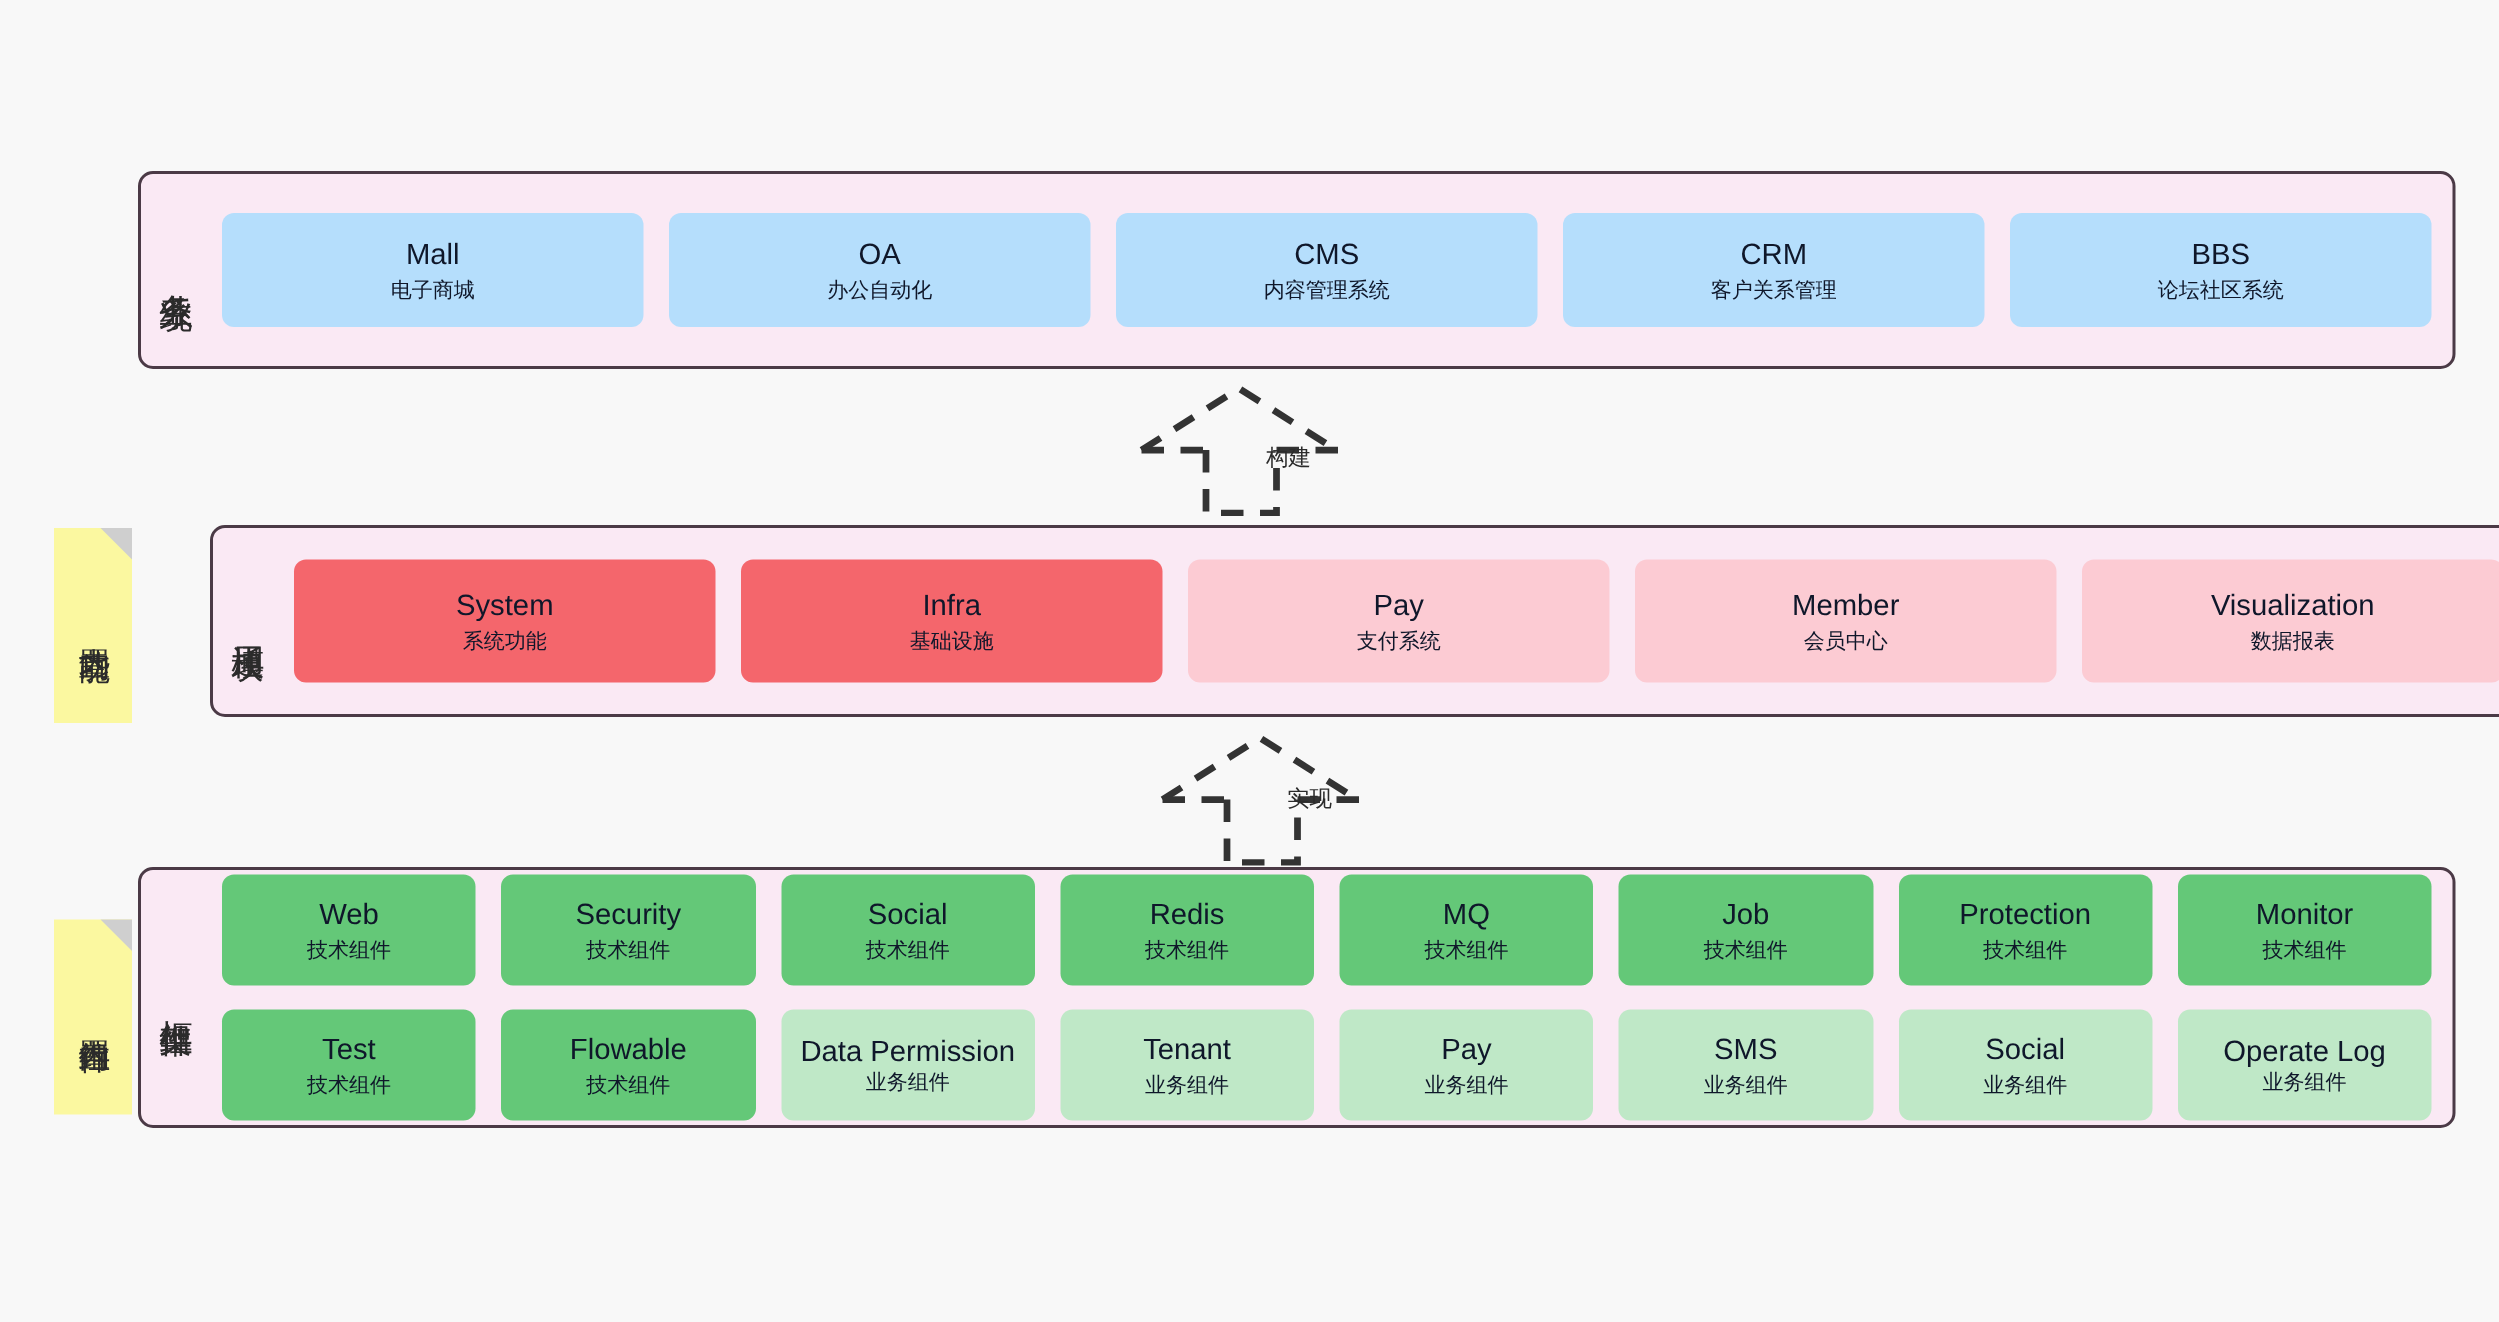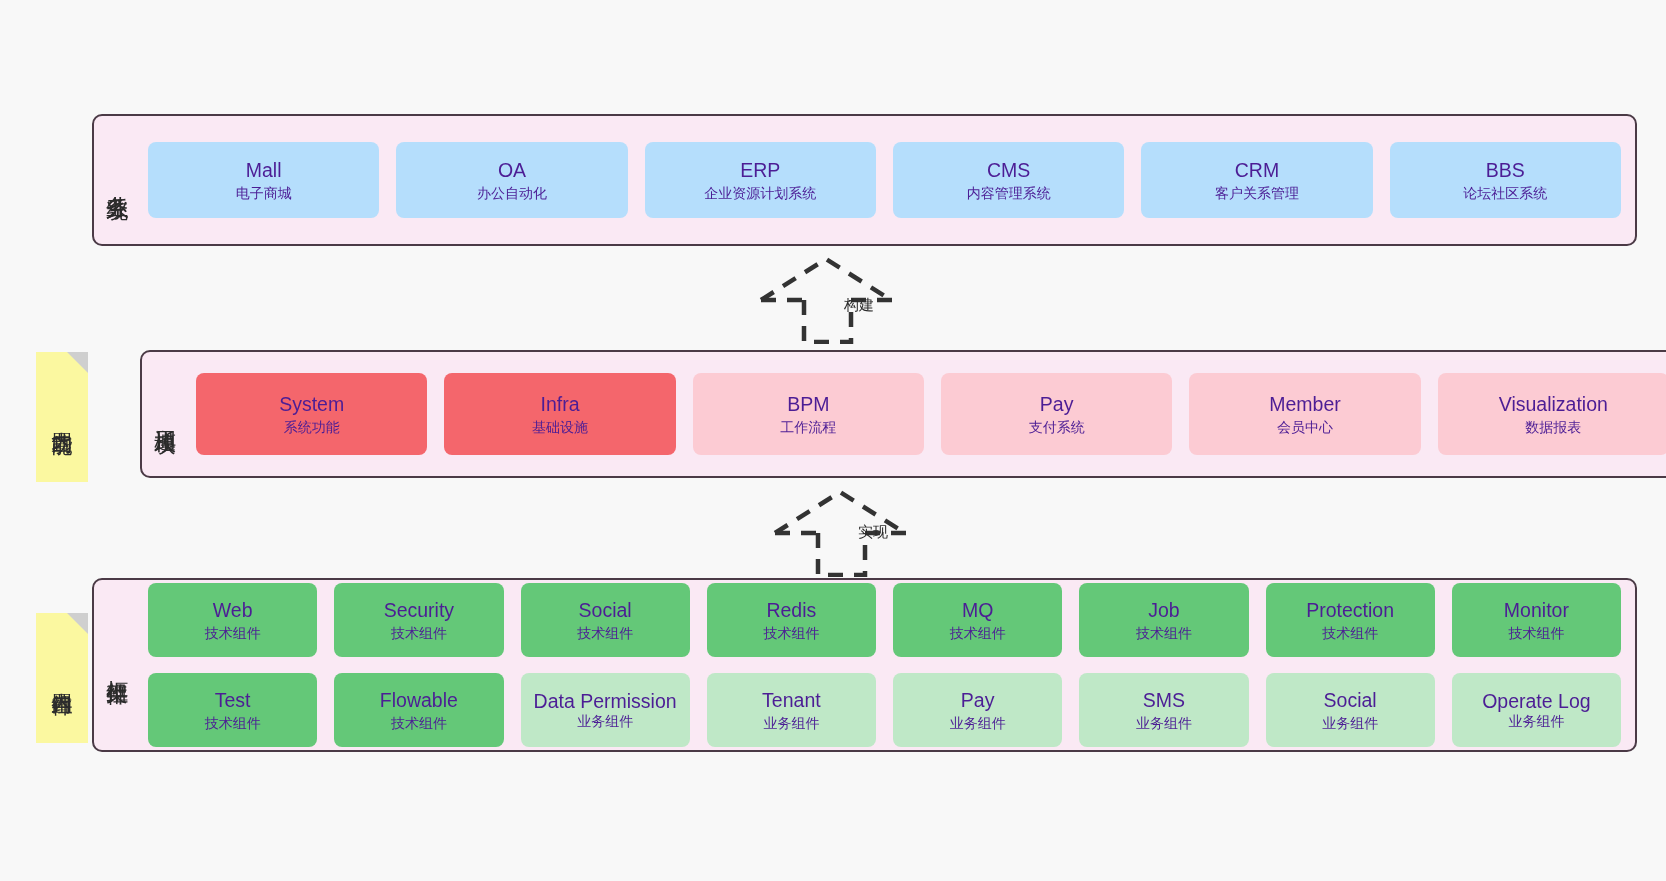--- a/index.html
+++ b/index.html
@@ -55,21 +55,21 @@
   .card{
     flex:1 1 0;
     border-radius:8px;
     display:flex;
     flex-direction:column;
     align-items:center;
     justify-content:center;
     text-align:center;
     font-size:19px;
     line-height:1.30;
-    color:#4c1d95;
+    color:#0f172a;
     box-sizing:border-box;
     padding:6px 4px;
   }
   .card .ttl{font-size:19.5px;}
   .card .sub{font-size:14px;}
   .card.blue{background:#b5defc;height:76px;}
   .card.red{background:#f4666c;height:82px;}
   .card.pink{background:#fccbd3;height:82px;}
   .card.green{background:#64c878;height:74px;}
   .card.lgreen{background:#bfe8c7;height:74px;}
@@ -119,24 +119,20 @@
     <div class="row" id="row-business">
         <div class="card blue">
           <div class="ttl">Mall</div>
           <div class="sub">电子商城</div>
         </div>
         <div class="card blue">
           <div class="ttl">OA</div>
           <div class="sub">办公自动化</div>
         </div>
         <div class="card blue">
-          <div class="ttl">ERP</div>
-          <div class="sub">企业资源计划系统</div>
-        </div>
-        <div class="card blue">
           <div class="ttl">CMS</div>
           <div class="sub">内容管理系统</div>
         </div>
         <div class="card blue">
           <div class="ttl">CRM</div>
           <div class="sub">客户关系管理</div>
         </div>
         <div class="card blue">
           <div class="ttl">BBS</div>
           <div class="sub">论坛社区系统</div>
@@ -166,24 +162,20 @@
     <div class="row" id="row-common">
         <div class="card red">
           <div class="ttl">System</div>
           <div class="sub">系统功能</div>
         </div>
         <div class="card red">
           <div class="ttl">Infra</div>
           <div class="sub">基础设施</div>
         </div>
         <div class="card pink">
-          <div class="ttl">BPM</div>
-          <div class="sub">工作流程</div>
-        </div>
-        <div class="card pink">
           <div class="ttl">Pay</div>
           <div class="sub">支付系统</div>
         </div>
         <div class="card pink">
           <div class="ttl">Member</div>
           <div class="sub">会员中心</div>
         </div>
         <div class="card pink">
           <div class="ttl">Visualization</div>
           <div class="sub">数据报表</div>

